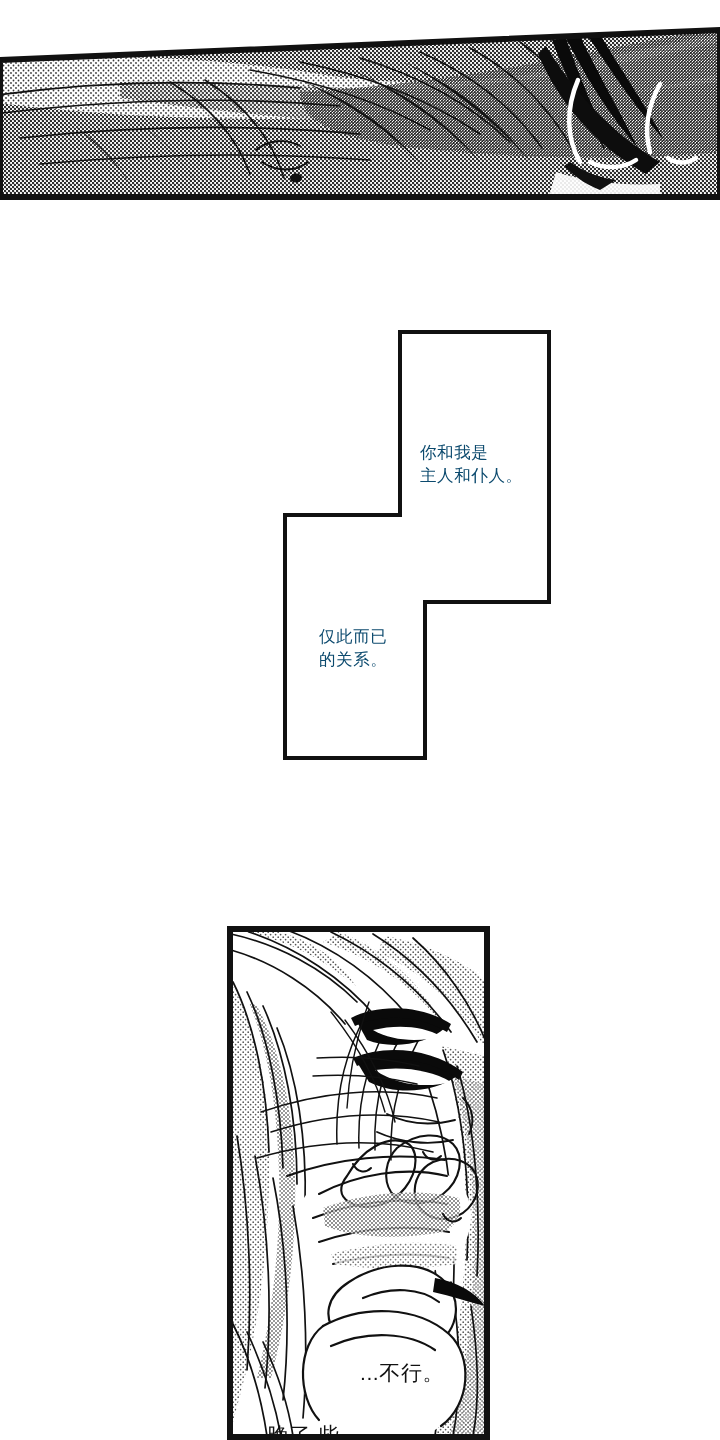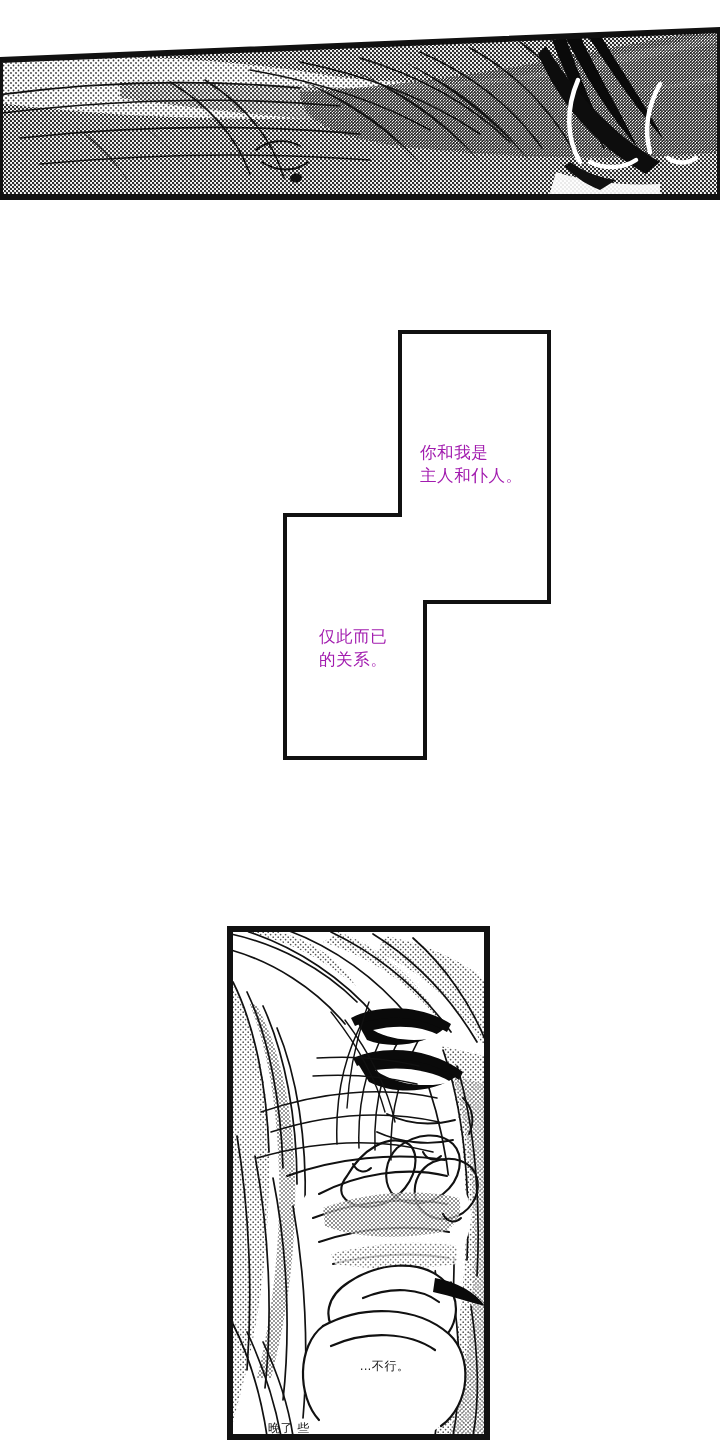--- a/index.html
+++ b/index.html
@@ -58,21 +58,21 @@
   }
   #narration-group svg {
     display: block;
     width: 100%;
     height: 100%;
     overflow: visible;
   }
 
   .narration-text {
     position: absolute;
-    color: #a21caf;
+    color: #0c4a6e;
     font-size: 16.5px;
     line-height: 1.40;
     letter-spacing: 0.6px;
     white-space: pre-line;
     font-weight: 500;
     text-align: left;
   }
 
   #narration-text-upper {
     left: 420px;
@@ -84,21 +84,21 @@
     left: 305px;
     top: 625px;
     width: 120px;
     margin-left: 14px;
   }
 
   
   .panel-dialogue {
     position: absolute;
     color: #111111;
-    font-size: 12px;
+    font-size: 21px;
     line-height: 1.40;
     letter-spacing: 0.6px;
     font-weight: 500;
     white-space: pre-line;
   }
 
   #dialogue-not-allowed {
     left: 360px;
     top: 1358px;
   }

